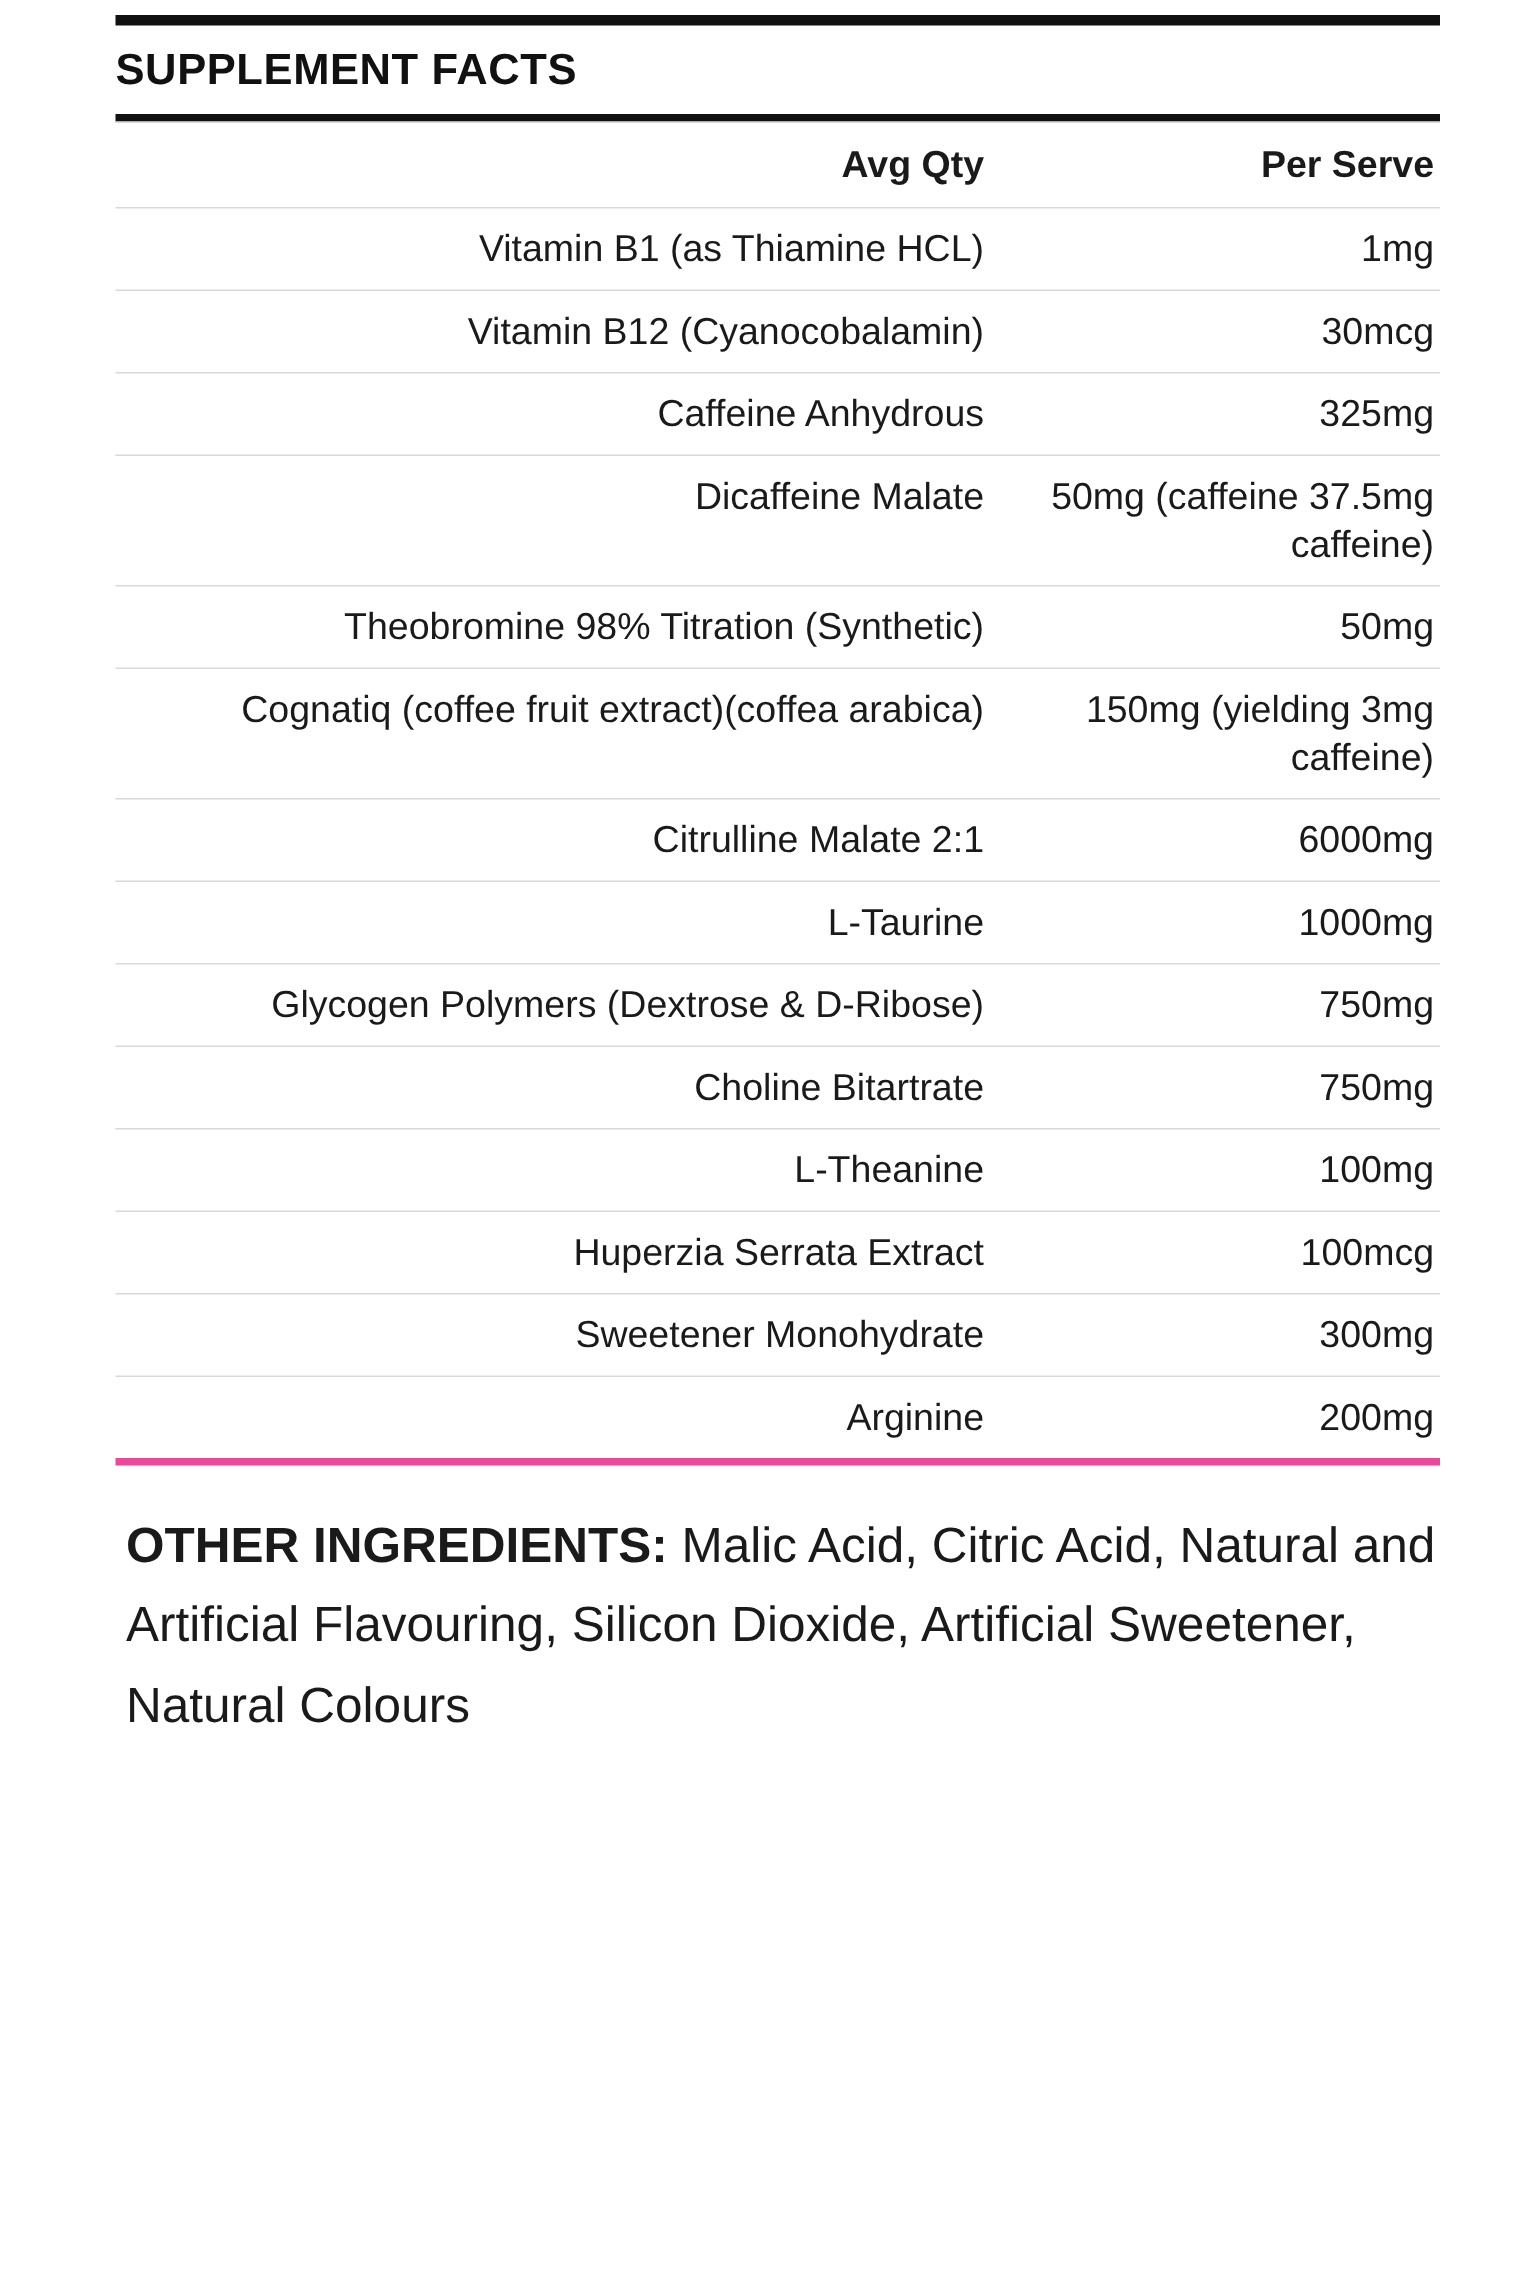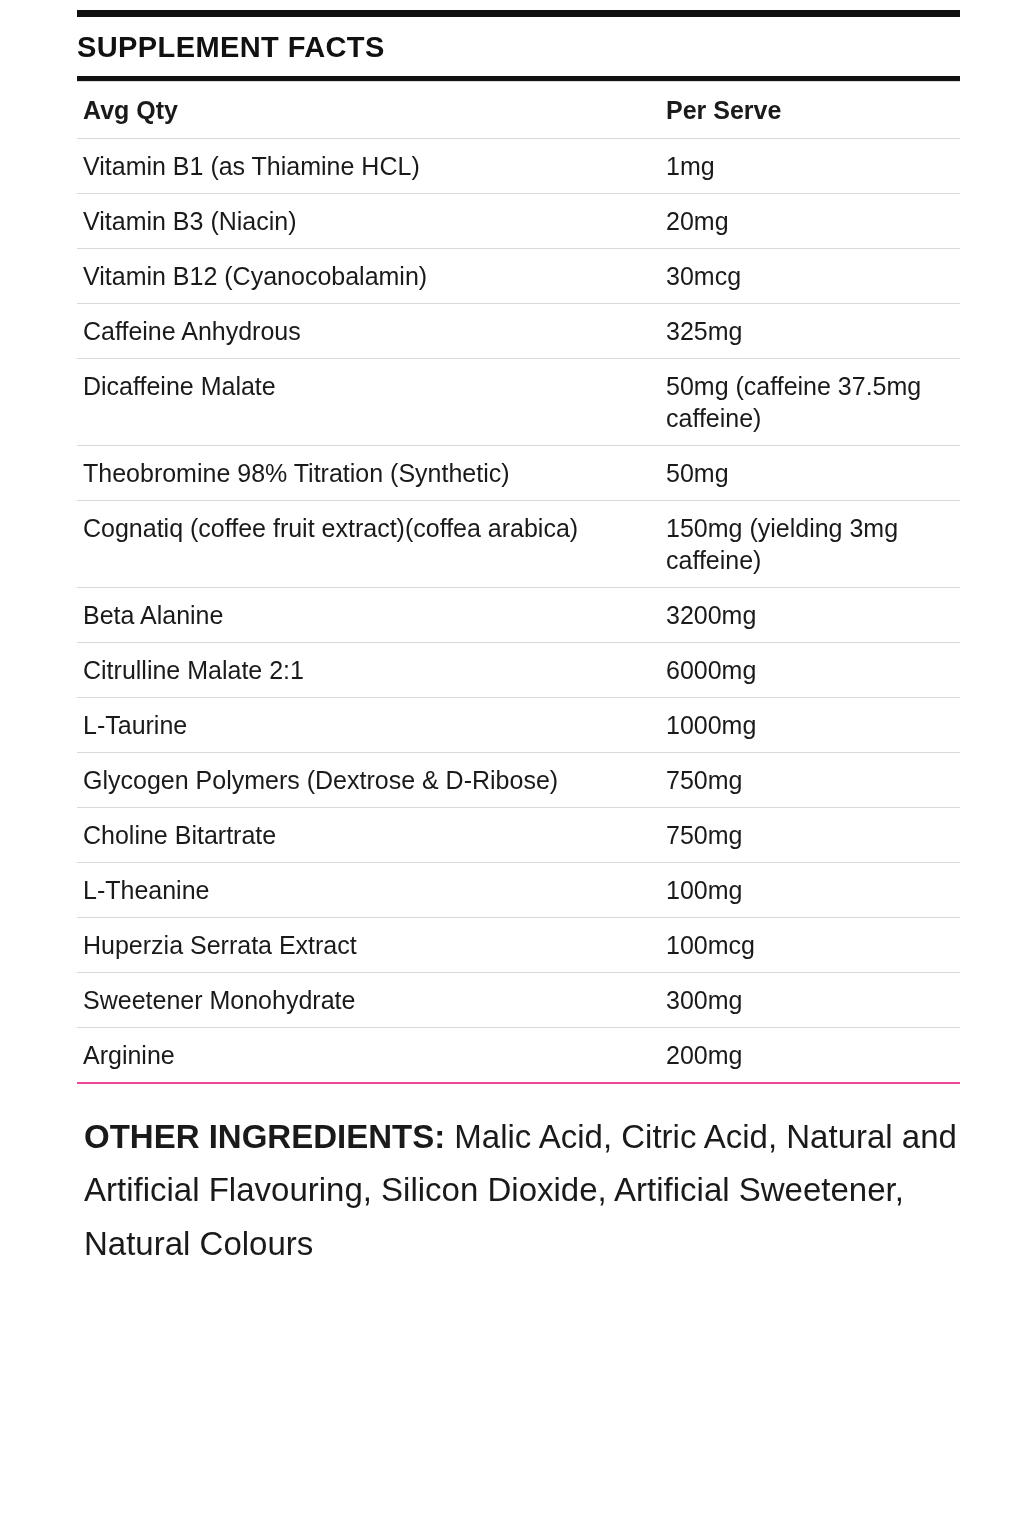--- a/index.html
+++ b/index.html
@@ -71,37 +71,37 @@
   table.facts {
     width: 883px;
     margin-left: 27px;
     border-collapse: collapse;
     table-layout: fixed;
   }
   table.facts col.c1 { width: 583px; }
   table.facts col.c2 { width: 300px; }
 
   table.facts th, table.facts td {
-    text-align: left;
+    text-align: right;
     vertical-align: top;
     padding: 11px 4px 11px 6px;
     font-size: 25px;
     line-height: 1.28;
     border-top: 1px solid #d9d9d9;
     color: #1a1a1a;
     font-weight: normal;
   }
   table.facts thead th {
     font-weight: bold;
     border-top: 1px solid #d9d9d9;
     padding-top: 12px;
     padding-bottom: 12px;
   }
   table.facts tbody tr:last-child td {
-    border-bottom: 2px solid #ec4899;
+    border-bottom: 5px solid #ec4899;
   }
 
   .other {
     margin: 26px 0 0 34px;
     width: 880px;
     font-size: 33px;
     line-height: 1.62;
     color: #1a1a1a;
   }
   .other b {
@@ -135,46 +135,38 @@
           <th>Avg Qty</th>
           <th>Per Serve</th>
         </tr>
       </thead>
       <tbody>
         <tr>
           <td>Vitamin B1 (as Thiamine HCL)</td>
           <td>1mg</td>
         </tr>
         <tr>
-          <td>Vitamin B3 (Niacin)</td>
-          <td>20mg</td>
-        </tr>
-        <tr>
           <td>Vitamin B12 (Cyanocobalamin)</td>
           <td>30mcg</td>
         </tr>
         <tr>
           <td>Caffeine Anhydrous</td>
           <td>325mg</td>
         </tr>
         <tr>
           <td>Dicaffeine Malate</td>
           <td>50mg (caffeine 37.5mg caffeine)</td>
         </tr>
         <tr>
           <td>Theobromine 98% Titration (Synthetic)</td>
           <td>50mg</td>
         </tr>
         <tr>
           <td>Cognatiq (coffee fruit extract)(coffea arabica)</td>
           <td>150mg (yielding 3mg caffeine)</td>
-        </tr>
-        <tr>
-          <td>Beta Alanine</td>
-          <td>3200mg</td>
         </tr>
         <tr>
           <td>Citrulline Malate 2:1</td>
           <td>6000mg</td>
         </tr>
         <tr>
           <td>L-Taurine</td>
           <td>1000mg</td>
         </tr>
         <tr>

